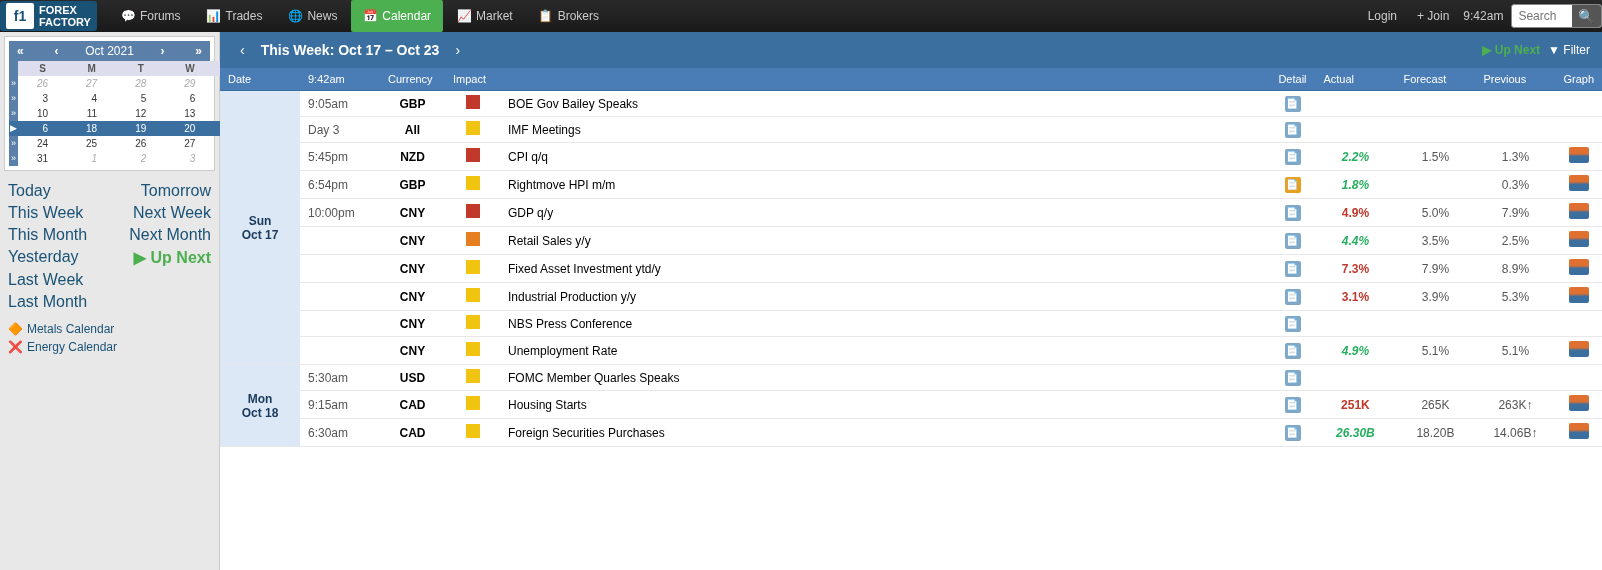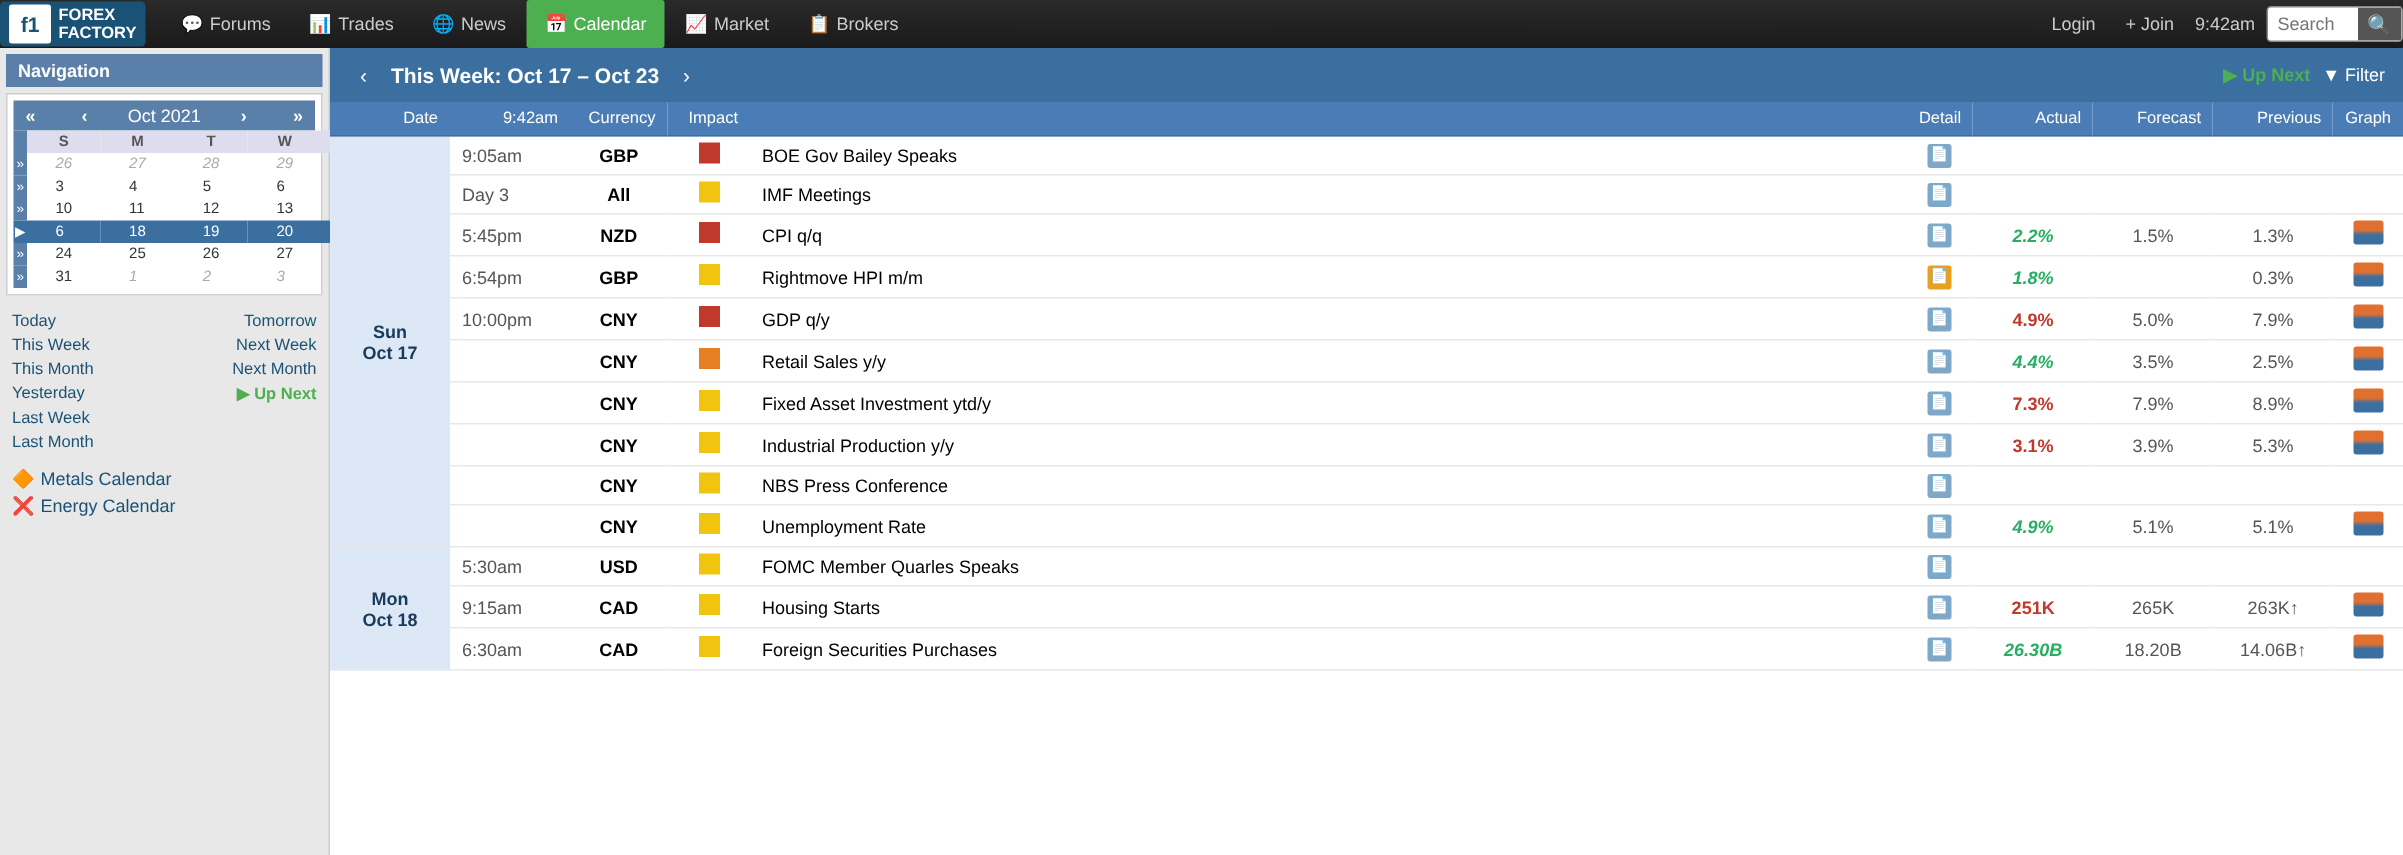--- a/index.html
+++ b/index.html
@@ -66,31 +66,31 @@
     }
     .mini-cal-header .cal-nav { cursor: pointer; padding: 0 4px; color: #fff; font-weight: bold; }
     .mini-cal-grid { display: grid; grid-template-columns: repeat(8, 1fr); font-size: 10px; }
     .mini-cal-grid .week-indicator {
       background: #5a7fa8; color: #fff; text-align: center; padding: 2px 1px; font-size: 9px;
     }
     .mini-cal-grid .day-header {
       text-align: center; padding: 2px 1px; font-weight: bold; color: #555; background: #dde;
     }
     .mini-cal-grid .day-cell {
-      text-align: left; padding: 2px 19px; cursor: pointer; color: #333;
+      text-align: right; padding: 2px 19px; cursor: pointer; color: #333;
     }
     .mini-cal-grid .day-cell.other-month { color: #aaa; font-style: italic; }
     .mini-cal-grid .day-cell.today { background: #4caf50; color: #fff; font-weight: bold; border-radius: 2px; }
     .mini-cal-grid .day-cell.highlighted { background: #3a6fa0; color: #fff; }
     .mini-cal-grid .week-row-indicator { background: #3a6fa0; color: #fff; text-align: center; padding: 2px 1px; font-size: 9px; }
 
     .nav-links { display: flex; flex-direction: column; gap: 2px; padding: 4px 0; }
     .nav-link-row { display: flex; justify-content: space-between; padding: 1px 4px; }
     .nav-link {
-      color: #1a5276; text-decoration: none; cursor: pointer; font-size: 11px;
+      color: #1a5276; text-decoration: none; cursor: pointer; font-size: 16px;
     }
     .nav-link.up-next { color: #4caf50; font-weight: bold; }
     .nav-link.up-next::before { content: '▶ '; }
 
     .calendar-links { padding: 4px; }
     .cal-link-item { display: flex; align-items: center; padding: 2px 0; cursor: pointer; color: #1a5276; font-size: 12px; }
     .cal-icon { margin-right: 4px; }
 
     
     .content-area { flex: 1; background: #fff; overflow: hidden; }
@@ -103,21 +103,21 @@
     .week-nav { cursor: pointer; padding: 2px 8px; color: #fff; font-size: 14px; }
     .week-title { font-size: 14px; font-weight: bold; margin: 0 8px; }
     .week-actions { margin-left: auto; display: flex; align-items: center; gap: 8px; }
     .up-next-btn { color: #4caf50; font-weight: bold; font-size: 12px; cursor: pointer; }
     .up-next-btn::before { content: '▶ '; }
     .filter-btn { color: #fff; font-size: 12px; cursor: pointer; }
 
     
     .cal-table { width: 100%; border-collapse: collapse; }
     .cal-table th {
-      background: #4a7db5; color: #fff; padding: 5px 8px; text-align: right;
+      background: #4a7db5; color: #fff; padding: 5px 8px; text-align: left;
       font-size: 11px; font-weight: normal; border-bottom: 1px solid #3a6fa0;
     }
     .cal-table th.sortable { cursor: pointer; }
     .col-date { width: 80px; }
     .col-time { width: 80px; }
     .col-currency { width: 65px; text-align: center; }
     .col-impact { width: 55px; text-align: center; }
     .col-event { }
     .col-detail { width: 45px; text-align: center; }
     .col-actual { width: 80px; text-align: center; }
@@ -199,21 +199,20 @@
     <div class="search-box">
       <input type="text" placeholder="Search" style="">
       <button>🔍</button>
     </div>
   </div>
 </div>
 
 <div class="main-layout">
 
   <div class="sidebar">
-    <div class="sidebar-nav-title">Navigation</div>
 
     <div class="mini-cal">
       <div class="mini-cal-header">
         <span class="cal-nav">«</span>
         <span class="cal-nav">‹</span>
         <span>Oct 2021</span>
         <span class="cal-nav">›</span>
         <span class="cal-nav">»</span>
       </div>
       <div class="mini-cal-grid">

